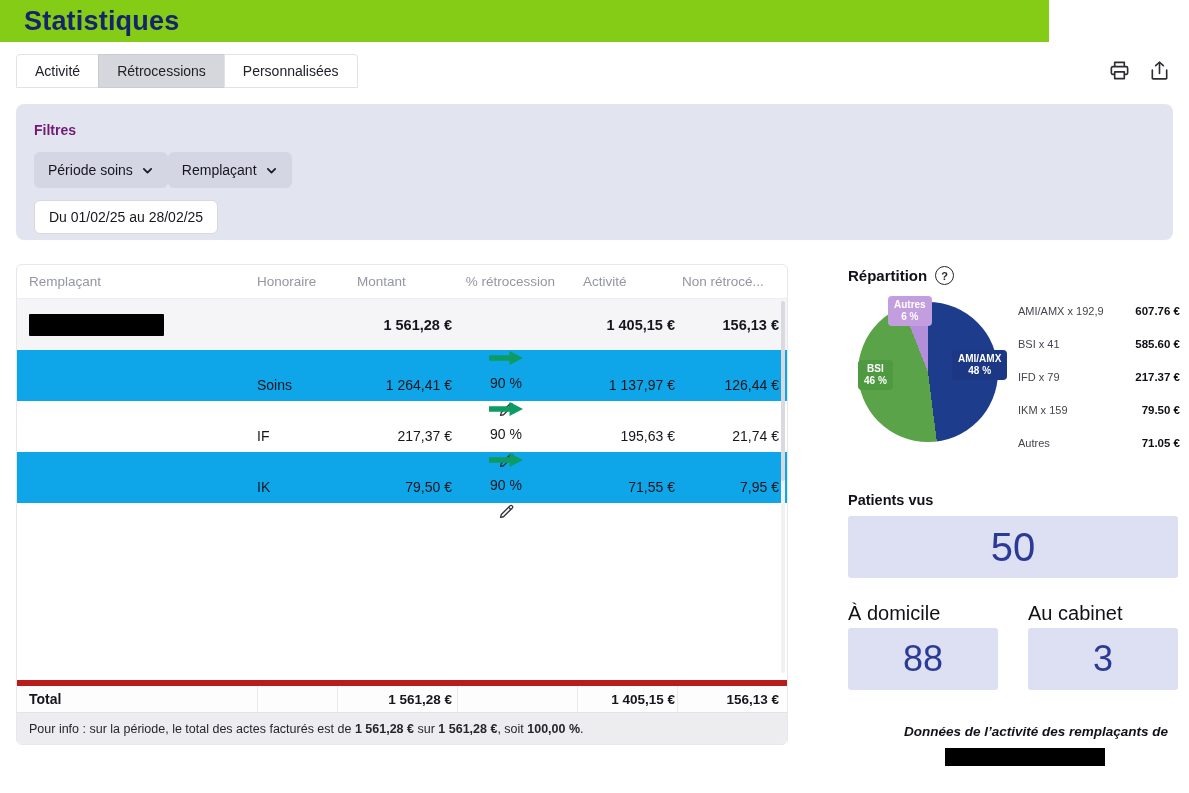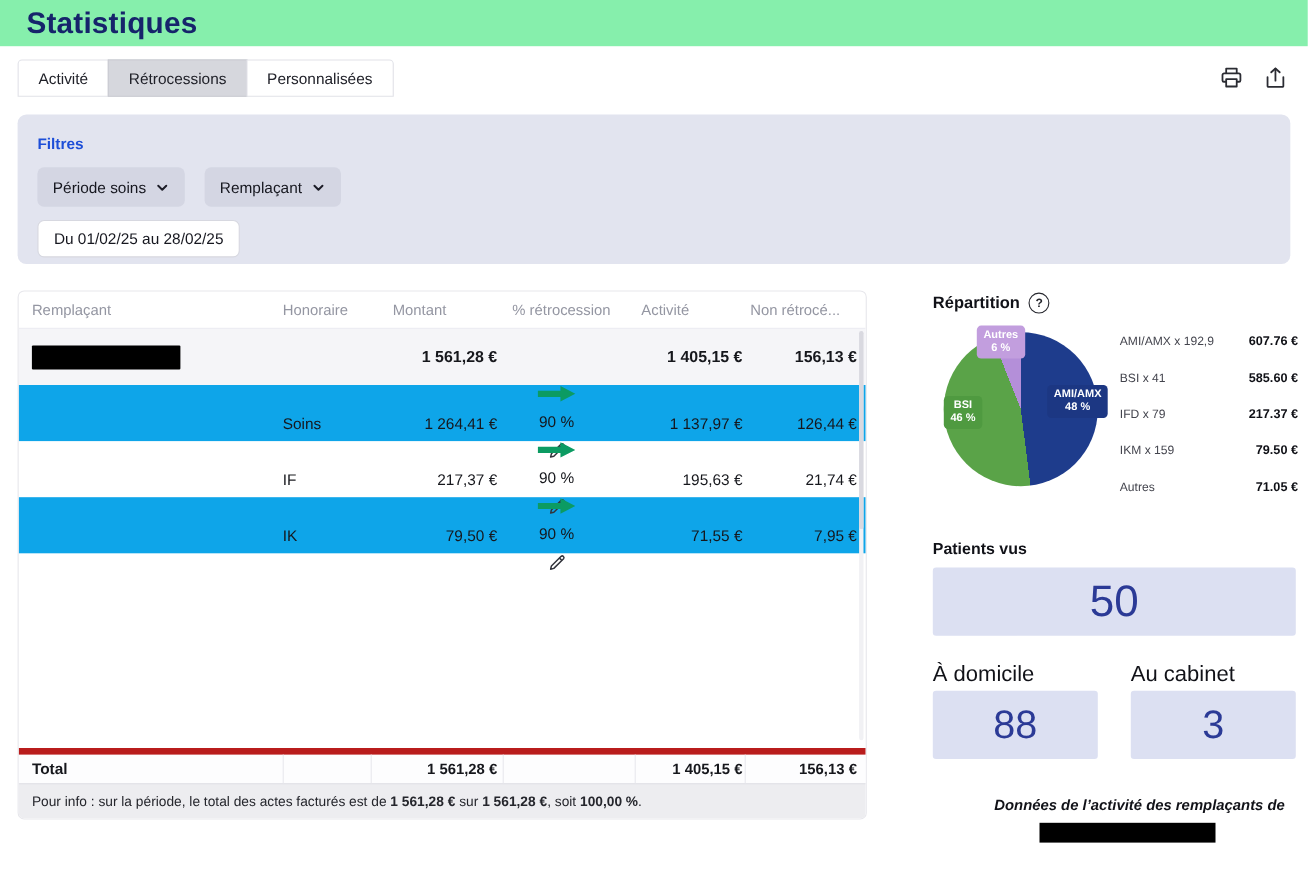--- a/index.html
+++ b/index.html
@@ -1,38 +1,38 @@
 <!DOCTYPE html>
 <html><head>
 <meta charset="utf-8">
 <style>
   * { margin:0; padding:0; box-sizing:border-box; }
   html,body { background:#fff; }
   body { font-family:"Liberation Sans", sans-serif; color:#16171c; }
   .app { position:relative; width:1189px; height:793px; background:#fff; overflow:hidden; }
 
   
-  .topbar { position:absolute; left:0; top:0; width:1189px; height:42px; background:#86efac; display:flex; align-items:center; padding-left:24px; }
+  .topbar { position:absolute; left:0; top:0; width:1049px; height:42px; background:#84cc16; display:flex; align-items:center; padding-left:24px; }
   .topbar h1 { font-size:27px; font-weight:800; color:#16246b; letter-spacing:.2px; }
 
   
   .tabs-row { position:absolute; left:0; top:54px; width:1189px; height:36px; }
   .tabs { position:absolute; left:16px; top:0; display:flex; }
   .tab { font-family:inherit; font-size:14px; color:#202129; background:#fff; border:1px solid #e1e2e8; padding:0 18px; height:34px; cursor:pointer; margin-left:-1px; }
   .tab:first-child { margin-left:0; border-radius:4px 0 0 0; }
   .tab:last-child { border-radius:0 4px 0 0;text-align:right; }
   .tab.active { background:#d6d7dd; border-color:#cbccd3; }
   .header-icons { position:absolute; right:16px; top:2px; display:flex; gap:12px; }
   .icon-btn { background:none; border:none; cursor:pointer; color:#2b2c33; width:28px; height:28px; display:flex; align-items:center; justify-content:center; }
   .icon-btn svg { width:23px; height:23px; }
 
   
   .filters { position:absolute; left:16px; top:104px; width:1157px; height:136px; background:#e2e4ef; border-radius:8px; padding:18px 18px; }
-  .filters-title { font-size:14px; font-weight:700; color:#1d4ed8; margin-bottom:14px; }
-  .filters-dd-row { display:flex; gap:18px; margin-bottom:12px; }
+  .filters-title { font-size:14px; font-weight:700; color:#701a75; margin-bottom:14px; }
+  .filters-dd-row { display:flex; margin-bottom:12px; }
   .dd-btn { display:flex; align-items:center; gap:8px; font-family:inherit; font-size:14px; color:#16171f; background:#d4d6e3; border:none; border-radius:6px; height:36px; padding:0 14px; cursor:pointer; }
   .date-btn { font-family:inherit; font-size:14px; color:#16171f; background:#fff; border:1px solid #d7d8e0; border-radius:6px; height:34px; padding:0 14px; cursor:pointer; }
 
   
   .table-card { position:absolute; left:16px; top:264px; width:772px; height:481px; background:#fff; border:1px solid #e7e7ec; border-radius:6px; overflow:hidden; }
   .tgrid { display:grid; grid-template-columns:240px 80px 120px 120px 100px 1fr; align-items:center; }
   .thead { height:34px; border-bottom:1px solid #ececf1; color:#9496a2; font-size:13.5px; }
   .thead .c1 { padding-left:12px; }
   .thead .c3 { padding-left:20px; }
   .thead .c4 { text-align:right; padding-right:22px; }

